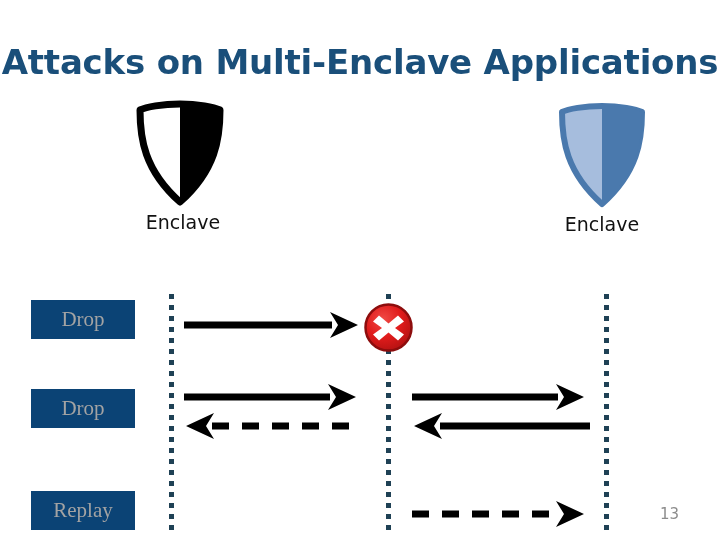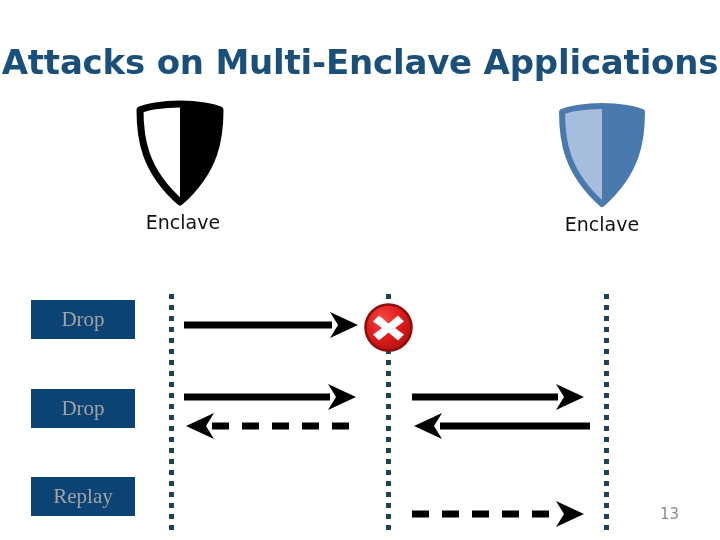--- a/index.html
+++ b/index.html
@@ -104,21 +104,21 @@
     justify-content: center;
   }
   .attack-chip span {
     color: #a3a3a3;
     font-size: 21px;
     font-family: Liberation Serif, serif;
     line-height: 1;
   }
   #chip-drop   { top: 300px; }
   #chip-spoof  { top: 389px; }
-  #chip-replay { top: 477px; }
+  #chip-replay { top: 491px; }
 
   
   .arrow-svg { position: absolute; overflow: visible; }
 
   
   #x-mark {
     position: absolute;
     left: 362px;
     top: 301px;
     width: 53px;

